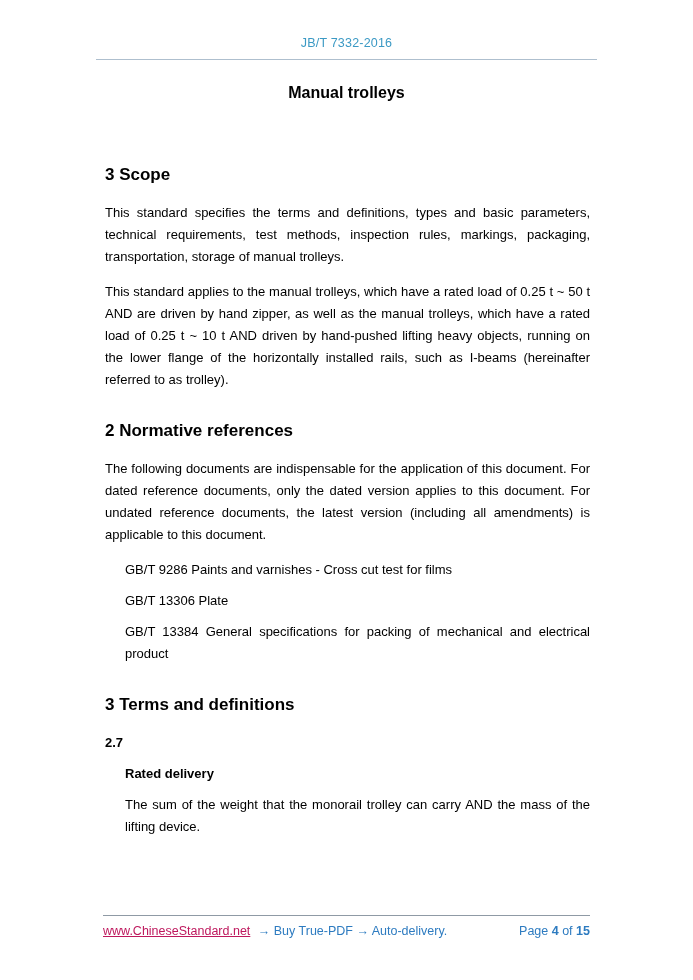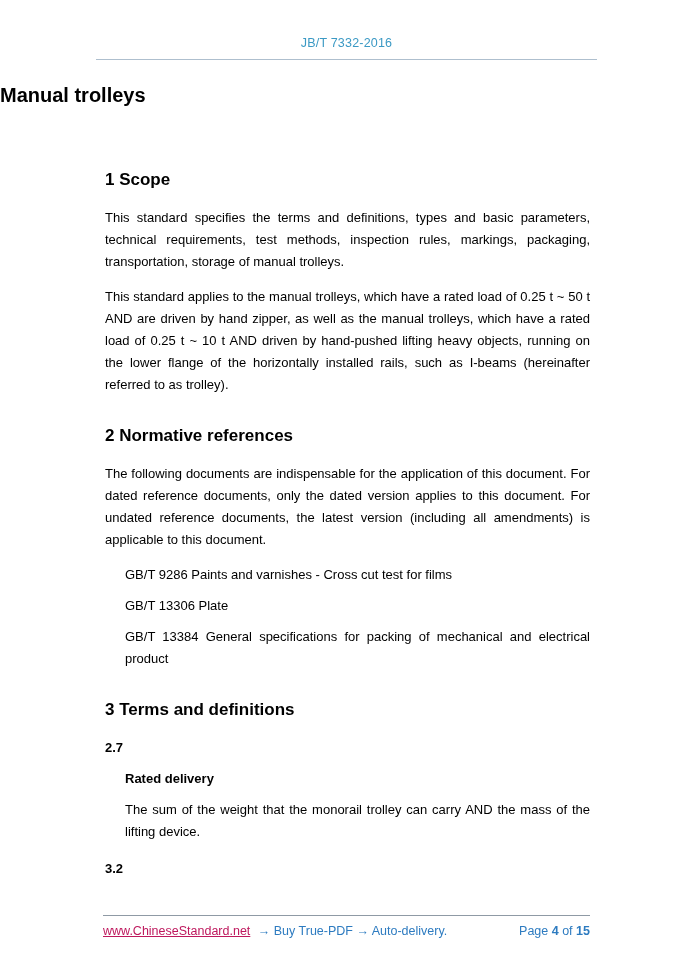--- a/index.html
+++ b/index.html
@@ -27,22 +27,22 @@
   }
   .header-rule {
     border: none;
     border-top: 1px solid #aebfce;
     margin: 9px 96px 0 96px;
   }
 
   
   .doc-title {
     margin-top: 24px;
-    text-align: left;
-    font-size: 20px;
+    text-align: center;
+    font-size: 16px;
     font-weight: bold;
     color: #000000;
   }
 
   
   .doc-body {
     padding: 0 103px 0 105px;
     font-size: 13px;
     line-height: 22px;
   }
@@ -110,37 +110,36 @@
 
   <header class="page-header">
     <div class="doc-number">JB/T 7332-2016</div>
     <hr class="header-rule">
   </header>
 
   <h1 class="doc-title">Manual trolleys</h1>
 
   <main class="doc-body">
 
-    <h2 class="section-heading first">1 Scope</h2>
+    <h2 class="section-heading first">3 Scope</h2>
     <p class="para">This standard specifies the terms and definitions, types and basic parameters, technical requirements, test methods, inspection rules, markings, packaging, transportation, storage of manual trolleys.</p>
     <p class="para">This standard applies to the manual trolleys, which have a rated load of 0.25 t ~ 50 t AND are driven by hand zipper, as well as the manual trolleys, which have a rated load of 0.25 t ~ 10 t AND driven by hand-pushed lifting heavy objects, running on the lower flange of the horizontally installed rails, such as I-beams (hereinafter referred to as trolley).</p>
 
     <h2 class="section-heading">2 Normative references</h2>
     <p class="para">The following documents are indispensable for the application of this document. For dated reference documents, only the dated version applies to this document. For undated reference documents, the latest version (including all amendments) is applicable to this document.</p>
     <p class="ref-item">GB/T 9286 Paints and varnishes - Cross cut test for films</p>
     <p class="ref-item">GB/T 13306 Plate</p>
     <p class="ref-item">GB/T 13384 General specifications for packing of mechanical and electrical product</p>
 
     <h2 class="section-heading">3 Terms and definitions</h2>
 
     <p class="term-num">2.7</p>
     <p class="term-name">Rated delivery</p>
     <p class="term-def">The sum of the weight that the monorail trolley can carry AND the mass of the lifting device.</p>
 
-    <p class="term-num">3.2</p>
 
   </main>
 
   <footer class="page-footer">
     <hr class="footer-rule">
     <div class="footer-row">
       <div class="footer-left">
         <a class="footer-link">www.ChineseStandard.net</a>
         <span class="footer-tagline">→ Buy True-PDF → Auto-delivery.</span>
       </div>

